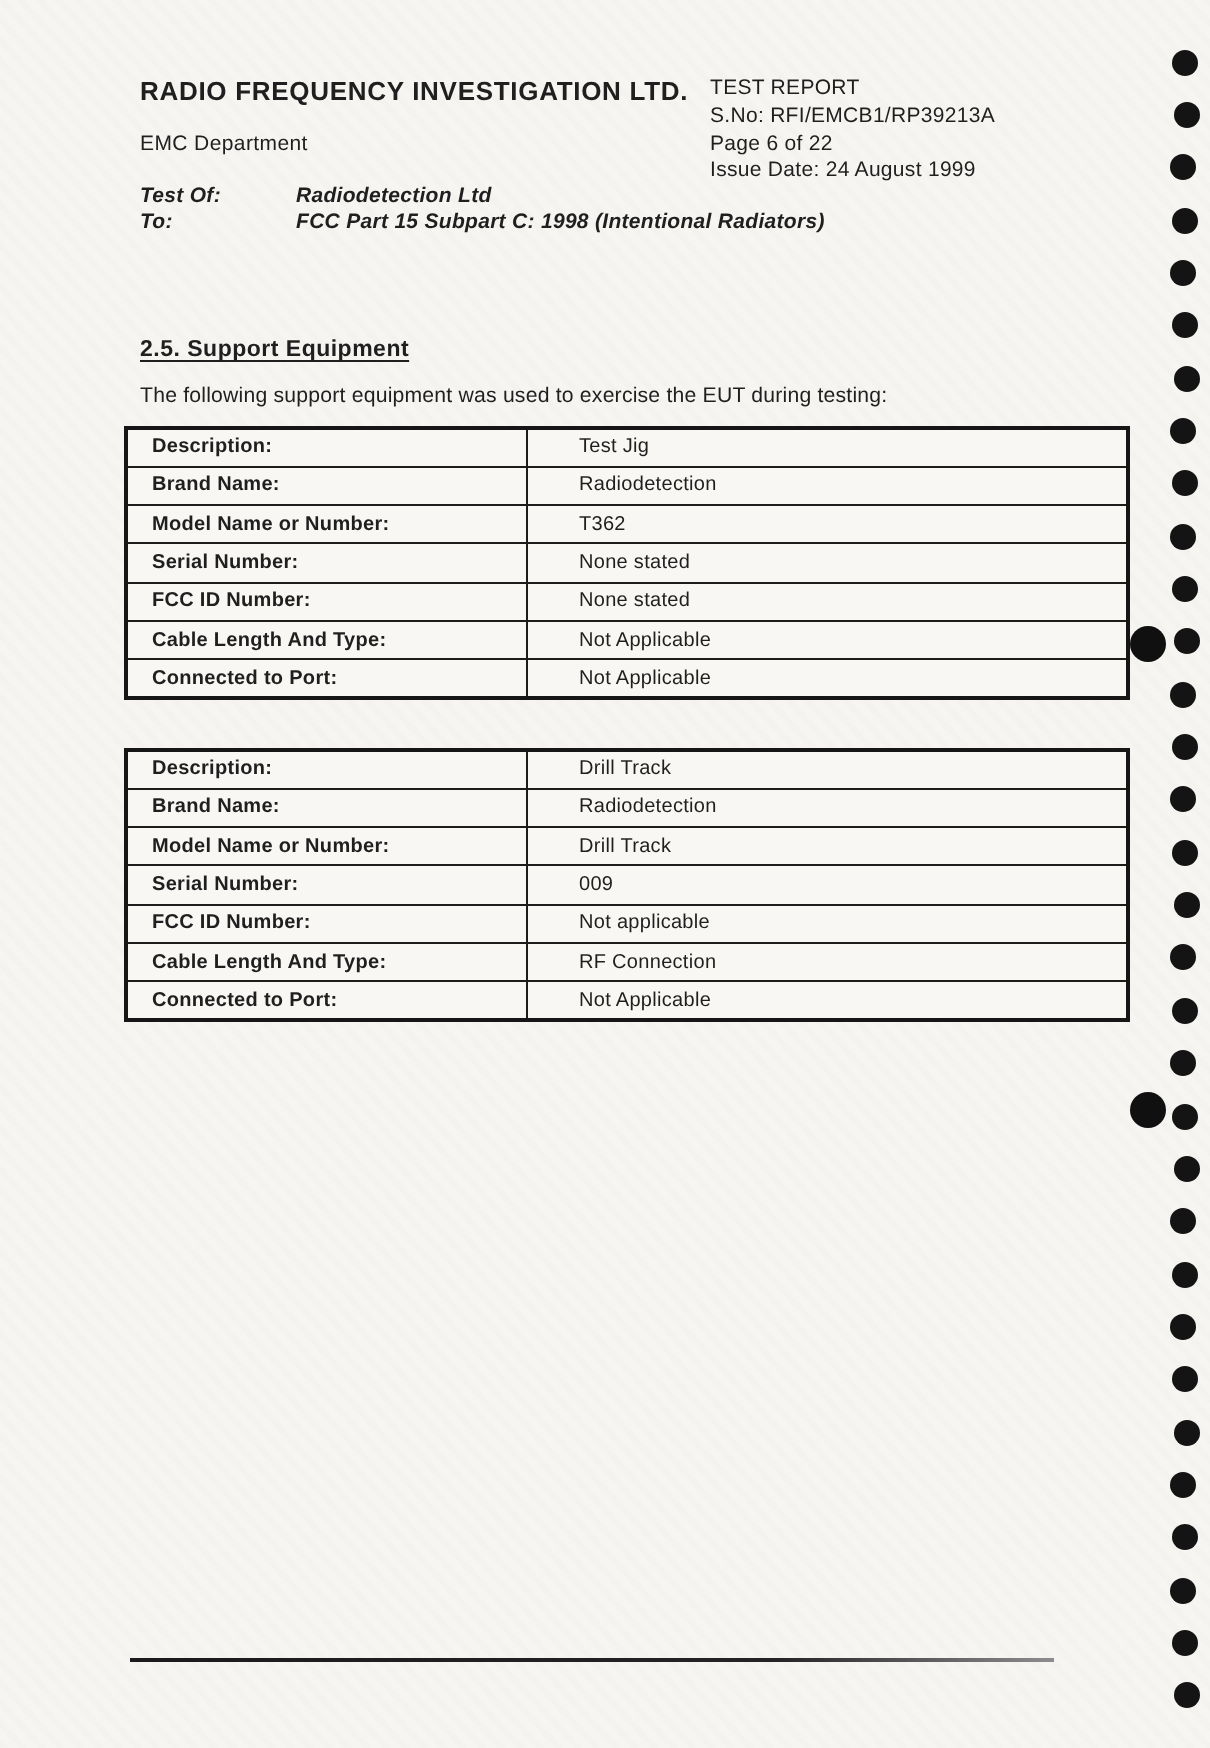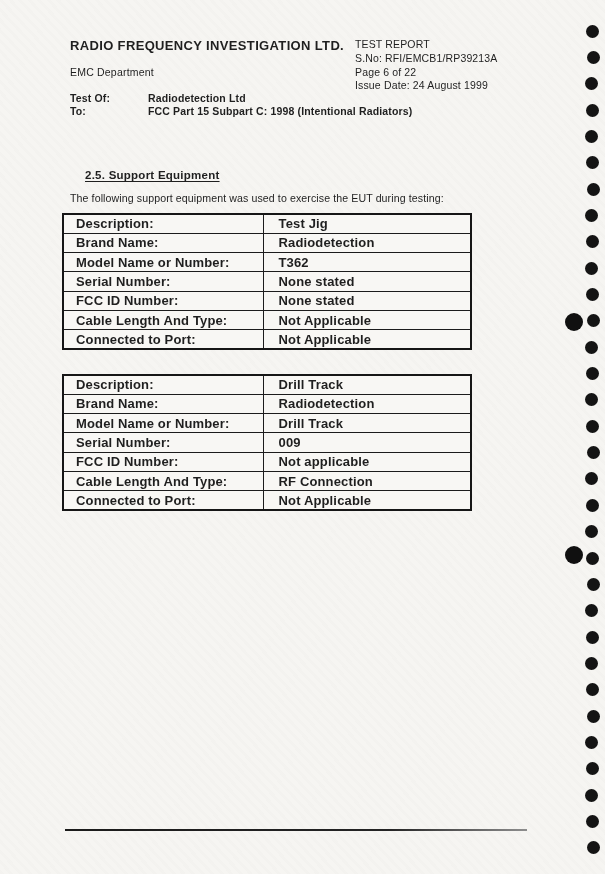--- a/index.html
+++ b/index.html
@@ -14,47 +14,47 @@
     background:#f6f5f2;
     background-image: repeating-linear-gradient(47deg, rgba(120,120,115,0.018) 0 3px, rgba(255,255,255,0.02) 3px 7px);
   }
   .abs { position:absolute; }
 
   
   .company { left:70px; top:38px; font-size:13px; font-weight:700; letter-spacing:0.35px; }
   .dept    { left:70px; top:66px; font-size:10.5px; font-weight:400; letter-spacing:0.2px; }
   .report-block { left:355px; top:38px; font-size:10.5px; font-weight:400; line-height:13.8px; letter-spacing:0.15px; }
   .test-block { left:70px; top:92px; font-size:10.5px; font-weight:700; line-height:12.6px; letter-spacing:0.15px; }
-  .test-row { display:flex; }
+  .test-row { display:flex;font-style:italic; }
   .test-row .lbl { width:78px; flex:0 0 78px; }
   .test-row .val { }
 
   
   .sec-heading {
     left:70px; top:169px; font-size:11.5px; font-weight:700; letter-spacing:0.25px;
-    text-decoration:underline; text-underline-offset:2px; text-decoration-thickness:1.3px;margin-left:15px;
+    text-decoration:underline; text-underline-offset:2px; text-decoration-thickness:1.3px;
   }
   .intro { left:70px; top:192px; font-size:10.6px; letter-spacing:0.1px; }
 
   
   table.dtable {
-    position:absolute; left:62px; width:410px;
+    position:absolute; left:62px; width:503px;
     border-collapse:collapse; table-layout:fixed;
-    font-size:13px; letter-spacing:0.15px;
+    font-size:10px; letter-spacing:0.15px;
     background:#f8f7f4;
   }
   table.t1 { top:213px; }
   table.t2 { top:374px; }
   table.dtable { border:2px solid #161616; }
   table.dtable th, table.dtable td {
     border:1.2px solid #1c1c1c;
     height:19.3px; vertical-align:middle; text-align:left;
   }
   table.dtable th { width:200px; font-weight:700; padding-left:12px; }
-  table.dtable td { padding-left:15px; font-weight:700; }
+  table.dtable td { padding-left:26px; font-weight:400; }
 
   
   .footer-rule {
     left:65px; top:829px; width:462px; height:2px;
     background:linear-gradient(90deg,#1b1b1b 0%,#242424 70%,#8d8d8d 100%);
   }
 
   
   .binder-strip { left:0; top:0; width:605px; height:874px; pointer-events:none; }
   .dot { position:absolute; width:13px; height:13px; border-radius:50%; background:#141414; }

